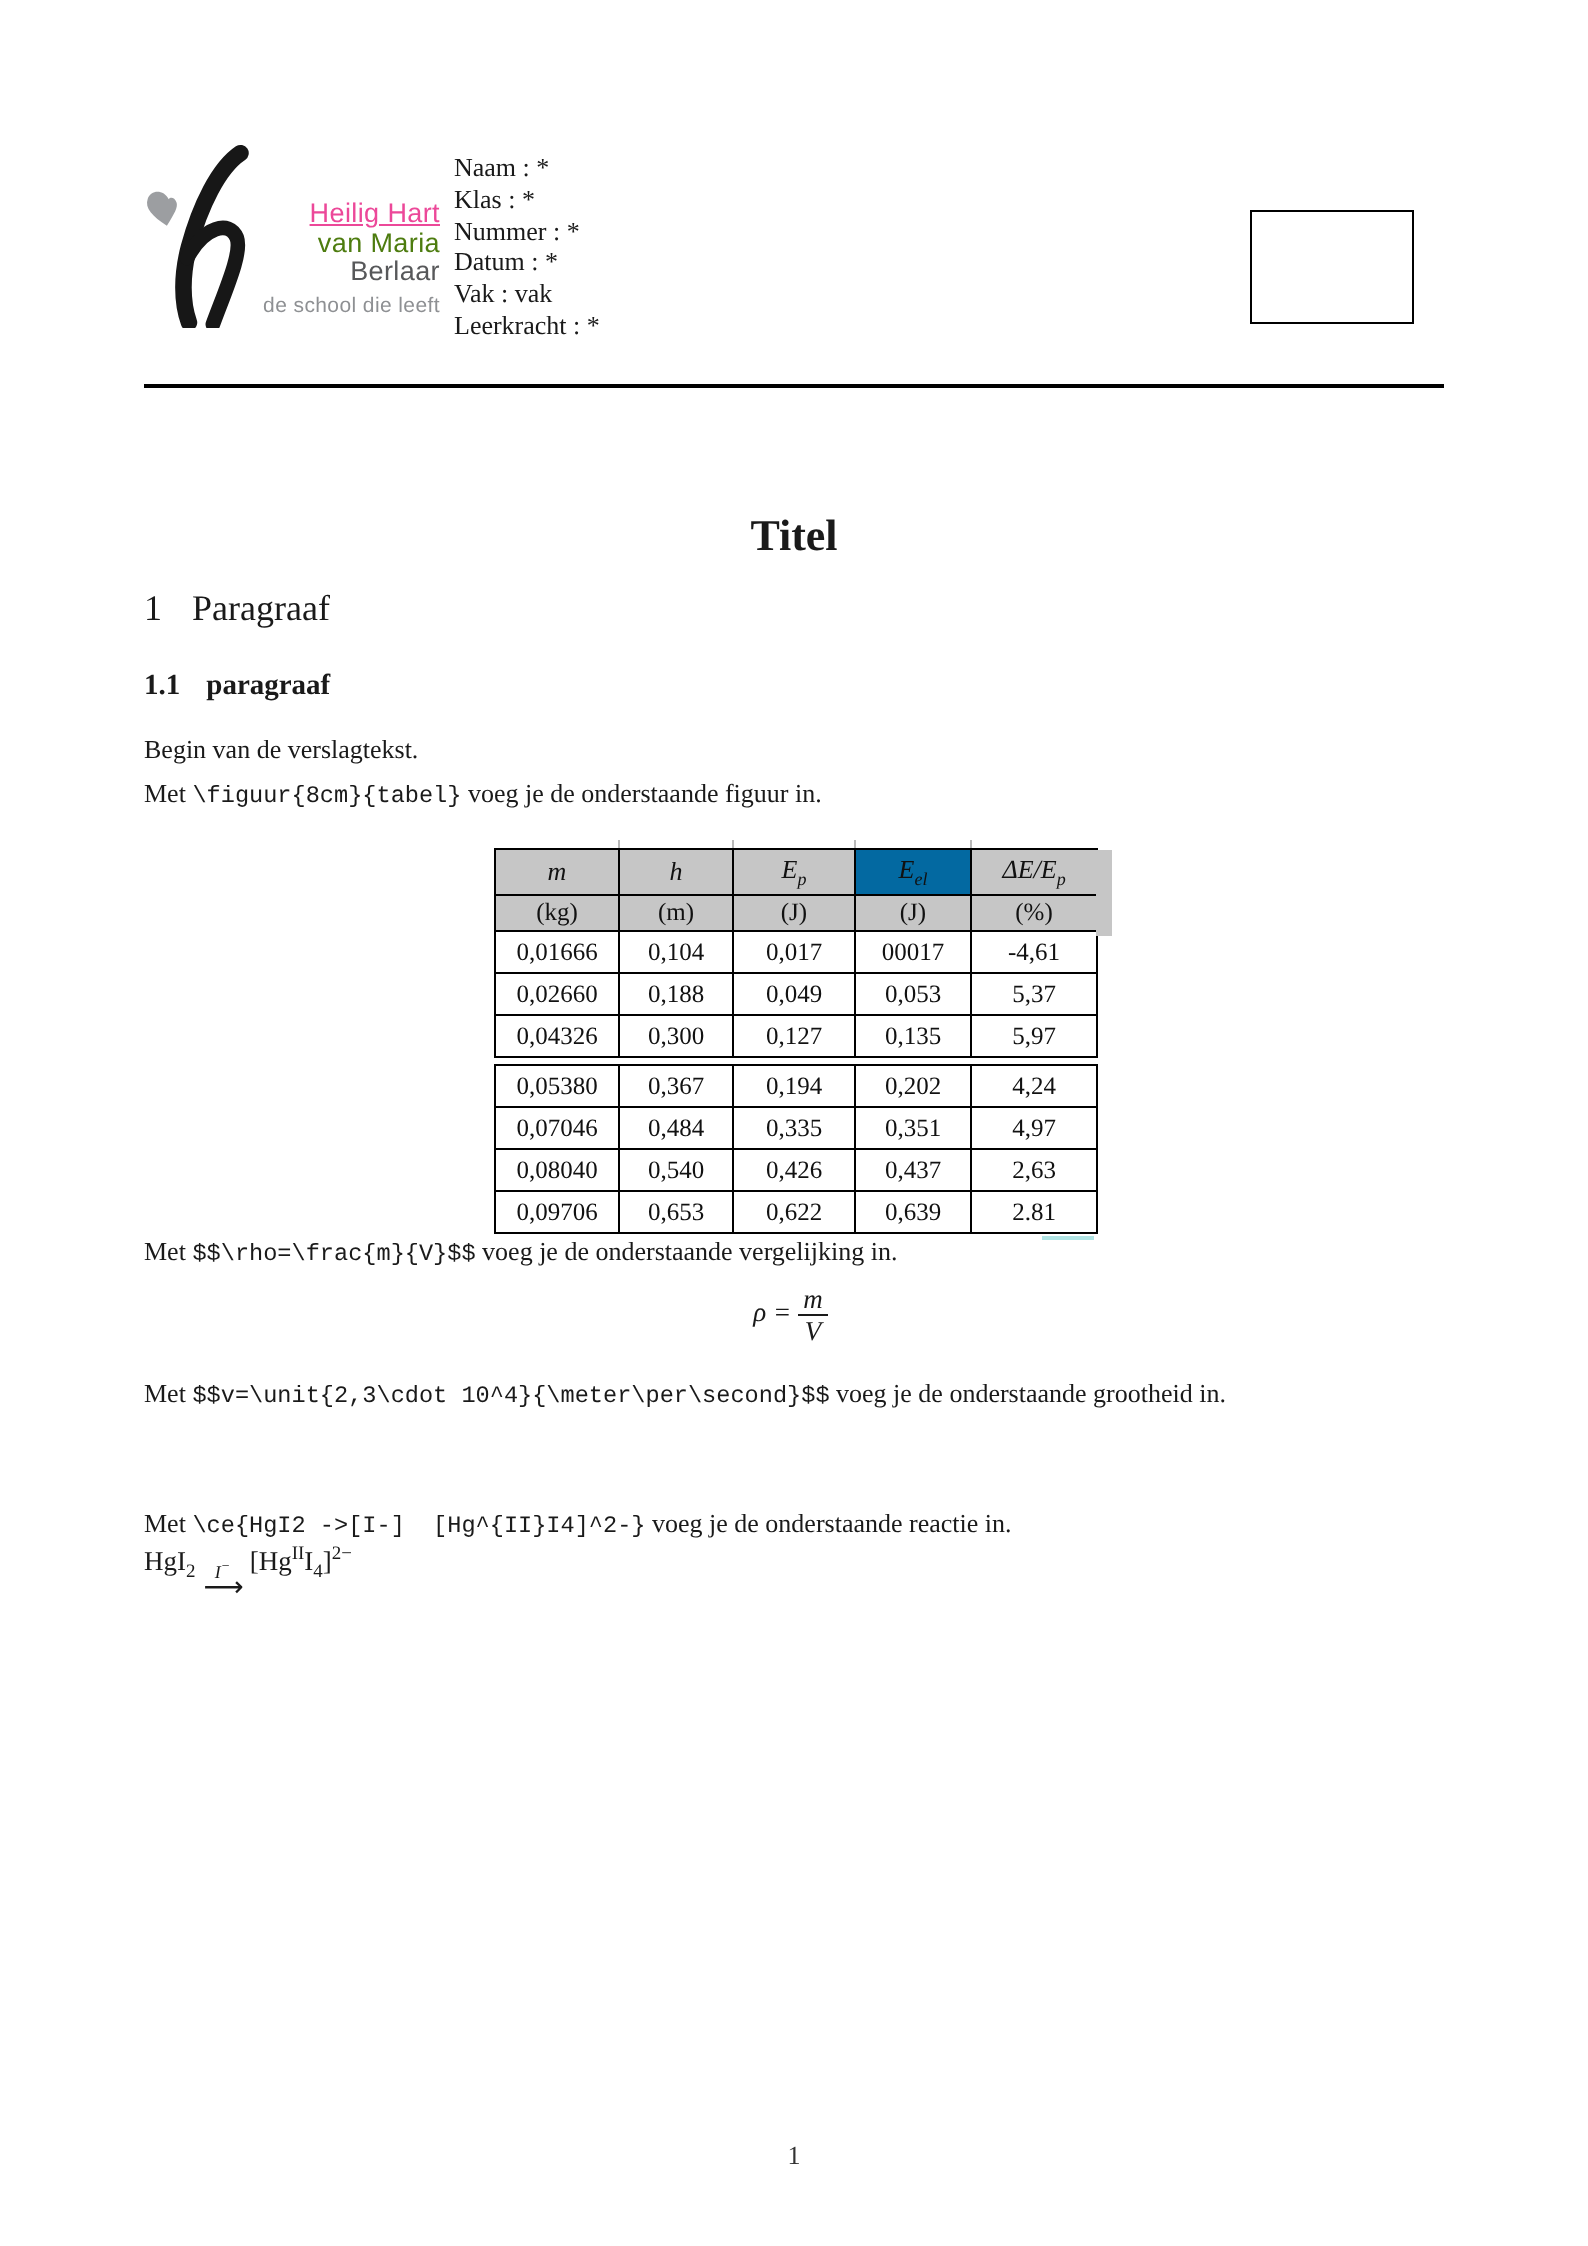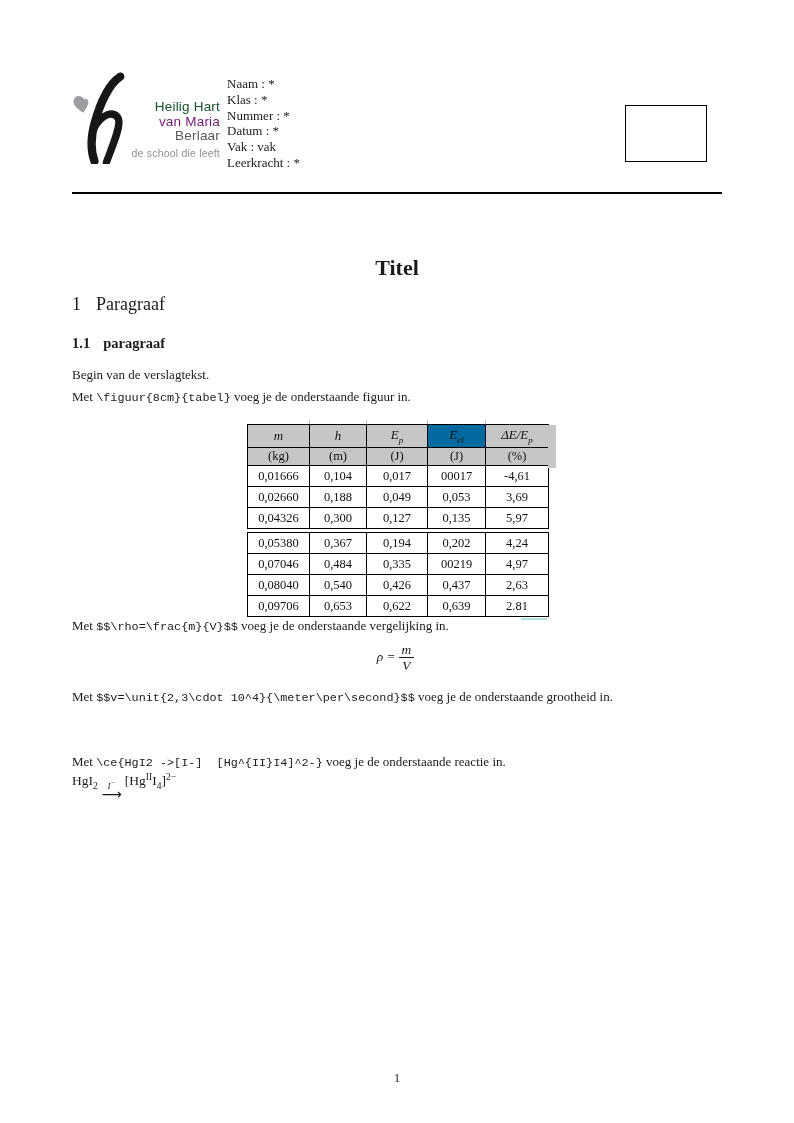--- a/index.html
+++ b/index.html
@@ -65,22 +65,22 @@
 
 <div class="page">
 
   <svg class="logo-mark" viewBox="0 0 60 100" aria-hidden="true">
     <path fill="#9c9ea1" d="M13,30 c-2.6,-5.2 -9.6,-5.4 -11.4,-0.2 c-1.8,5.2 2.6,9.6 10.4,14.6 c4.2,-6.8 6.2,-10.2 5.2,-12.8 c-1,-2.6 -3.2,-3 -4.2,-1.6 z"></path>
     <path fill="none" stroke="#171717" stroke-width="9" stroke-linecap="round" d="M52,5 C40,13 30,34 24,56 C20,71 20,86 24,97"></path>
     <path fill="none" stroke="#171717" stroke-width="8" stroke-linecap="round" d="M23,62 C32,45 46,41 50,51 C53,59 44,79 37,98"></path>
   </svg>
 
   <div class="logo-text">
-    <div class="logo-line" style="color: #14532d;">Heilig Hart</div>
-    <div class="logo-line" style="color: #701a75;">van Maria</div>
+    <div class="logo-line" style="color: #ec4899; text-decoration: underline;">Heilig Hart</div>
+    <div class="logo-line" style="color: #4d7c0f;">van Maria</div>
     <div class="logo-line" style="color: rgb(87, 88, 90);">Berlaar</div>
     <div class="logo-tagline" style="color: rgb(142, 144, 147);">de school die leeft</div>
   </div>
 
   <div class="header-fields">
       <div class="hf-line">Naam : *</div>
       <div class="hf-line">Klas : *</div>
       <div class="hf-line">Nummer : *</div>
       <div class="hf-line">Datum : *</div>
       <div class="hf-line">Vak : vak</div>
@@ -141,21 +141,21 @@
             <td>0,104</td>
             <td>0,017</td>
             <td>00017</td>
             <td>-4,61</td>
           </tr>
           <tr>
             <td>0,02660</td>
             <td>0,188</td>
             <td>0,049</td>
             <td>0,053</td>
-            <td>3,69</td>
+            <td>5,37</td>
           </tr>
           <tr>
             <td>0,04326</td>
             <td>0,300</td>
             <td>0,127</td>
             <td>0,135</td>
             <td>5,97</td>
           </tr>
         </tbody>
     </table>
@@ -172,21 +172,21 @@
             <td>0,05380</td>
             <td>0,367</td>
             <td>0,194</td>
             <td>0,202</td>
             <td>4,24</td>
           </tr>
           <tr>
             <td>0,07046</td>
             <td>0,484</td>
             <td>0,335</td>
-            <td>00219</td>
+            <td>0,351</td>
             <td>4,97</td>
           </tr>
           <tr>
             <td>0,08040</td>
             <td>0,540</td>
             <td>0,426</td>
             <td>0,437</td>
             <td>2,63</td>
           </tr>
           <tr>

